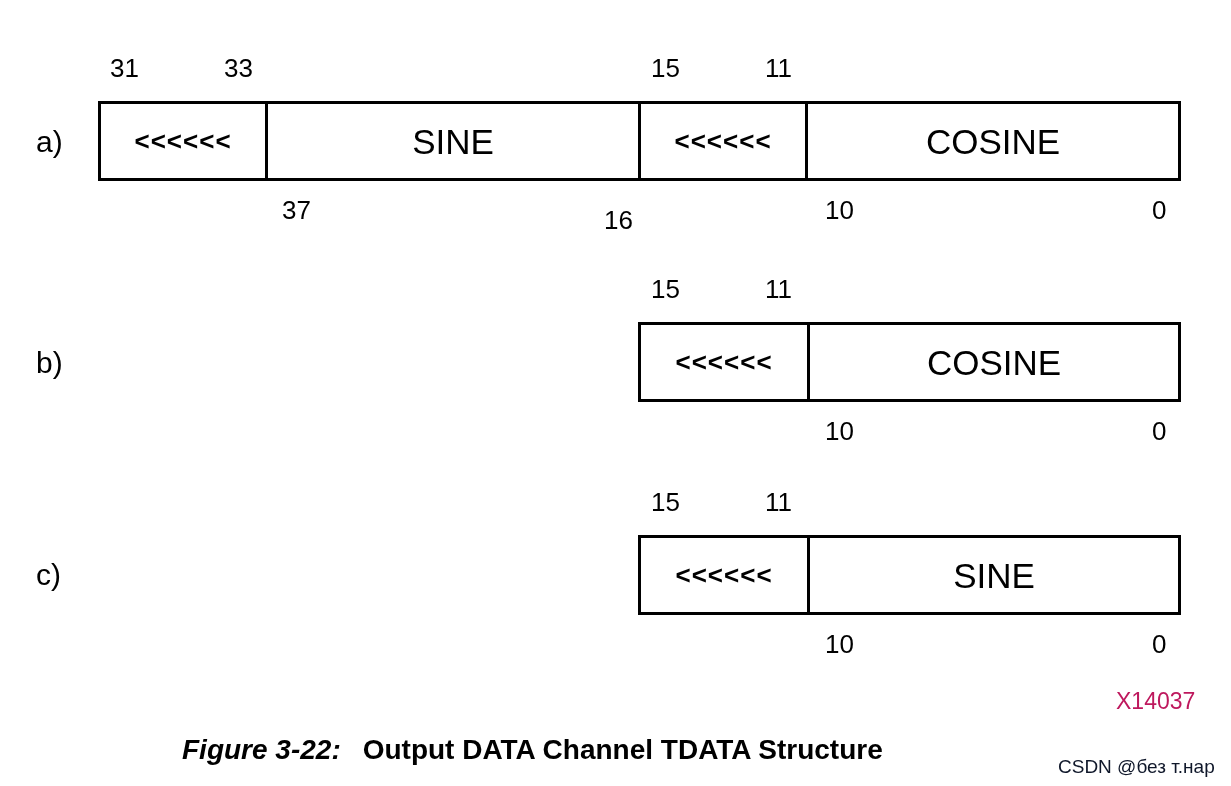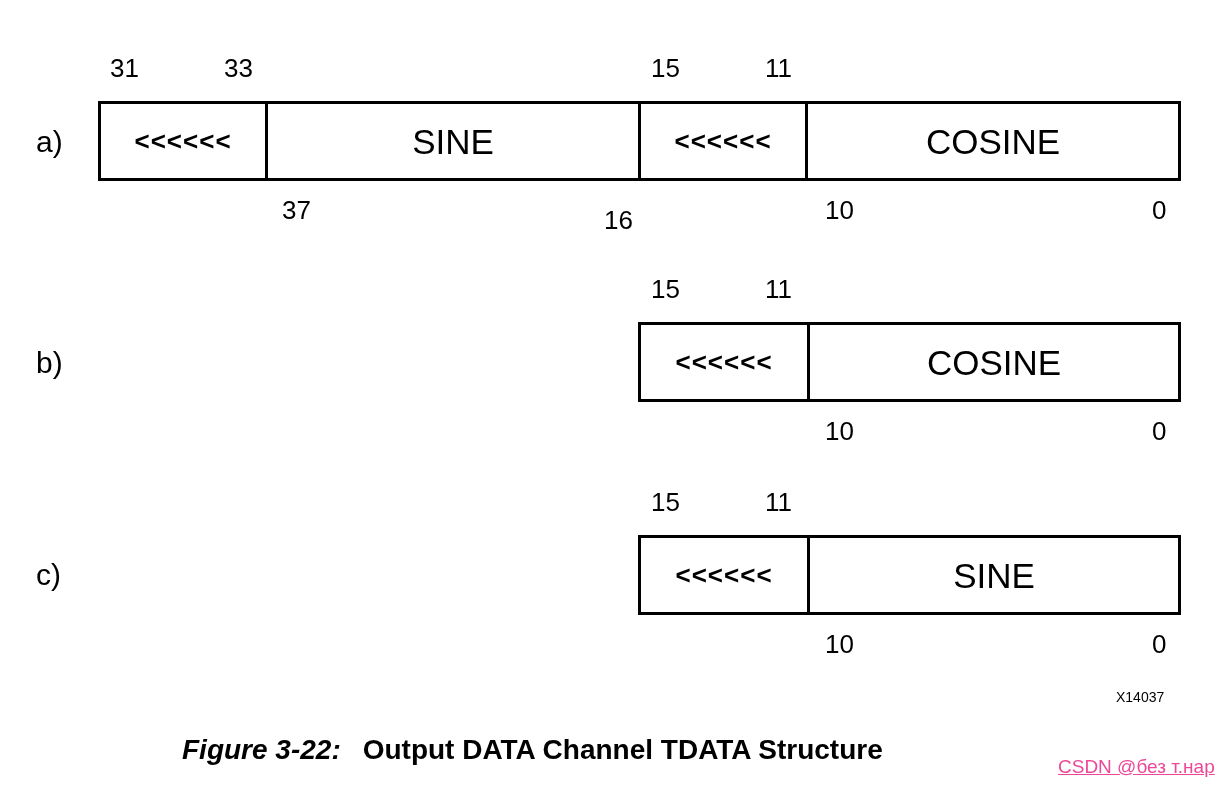--- a/index.html
+++ b/index.html
@@ -71,47 +71,46 @@
     position: absolute;
     font-size: 26px;
     line-height: 1;
     white-space: nowrap;
     color: #000;
   }
 
   
   .fig-code {
     position: absolute;
-    font-size: 14px;
+    font-size: 23px;
     line-height: 1;
     white-space: nowrap;
-    color: #000000;
+    color: #be185d;
   }
   .caption {
     position: absolute;
     white-space: nowrap;
     line-height: 1;
   }
   .caption-num {
     font-size: 28px;
     font-style: italic;
     font-weight: bold;
     margin-right: 22px;
   }
   .caption-title {
     font-size: 28px;
     font-weight: bold;
   }
   .watermark {
     position: absolute;
     font-size: 19px;
     line-height: 1;
-    color: #ec4899;
+    color: #0f172a;
     white-space: nowrap;
-    text-decoration: underline;
   }
 </style>
 </head>
 <body>
 
 <div id="figure-canvas">
 
   <div class="row">
 
     <div class="row-label" style="left:36px; top:127px;">a)</div>

